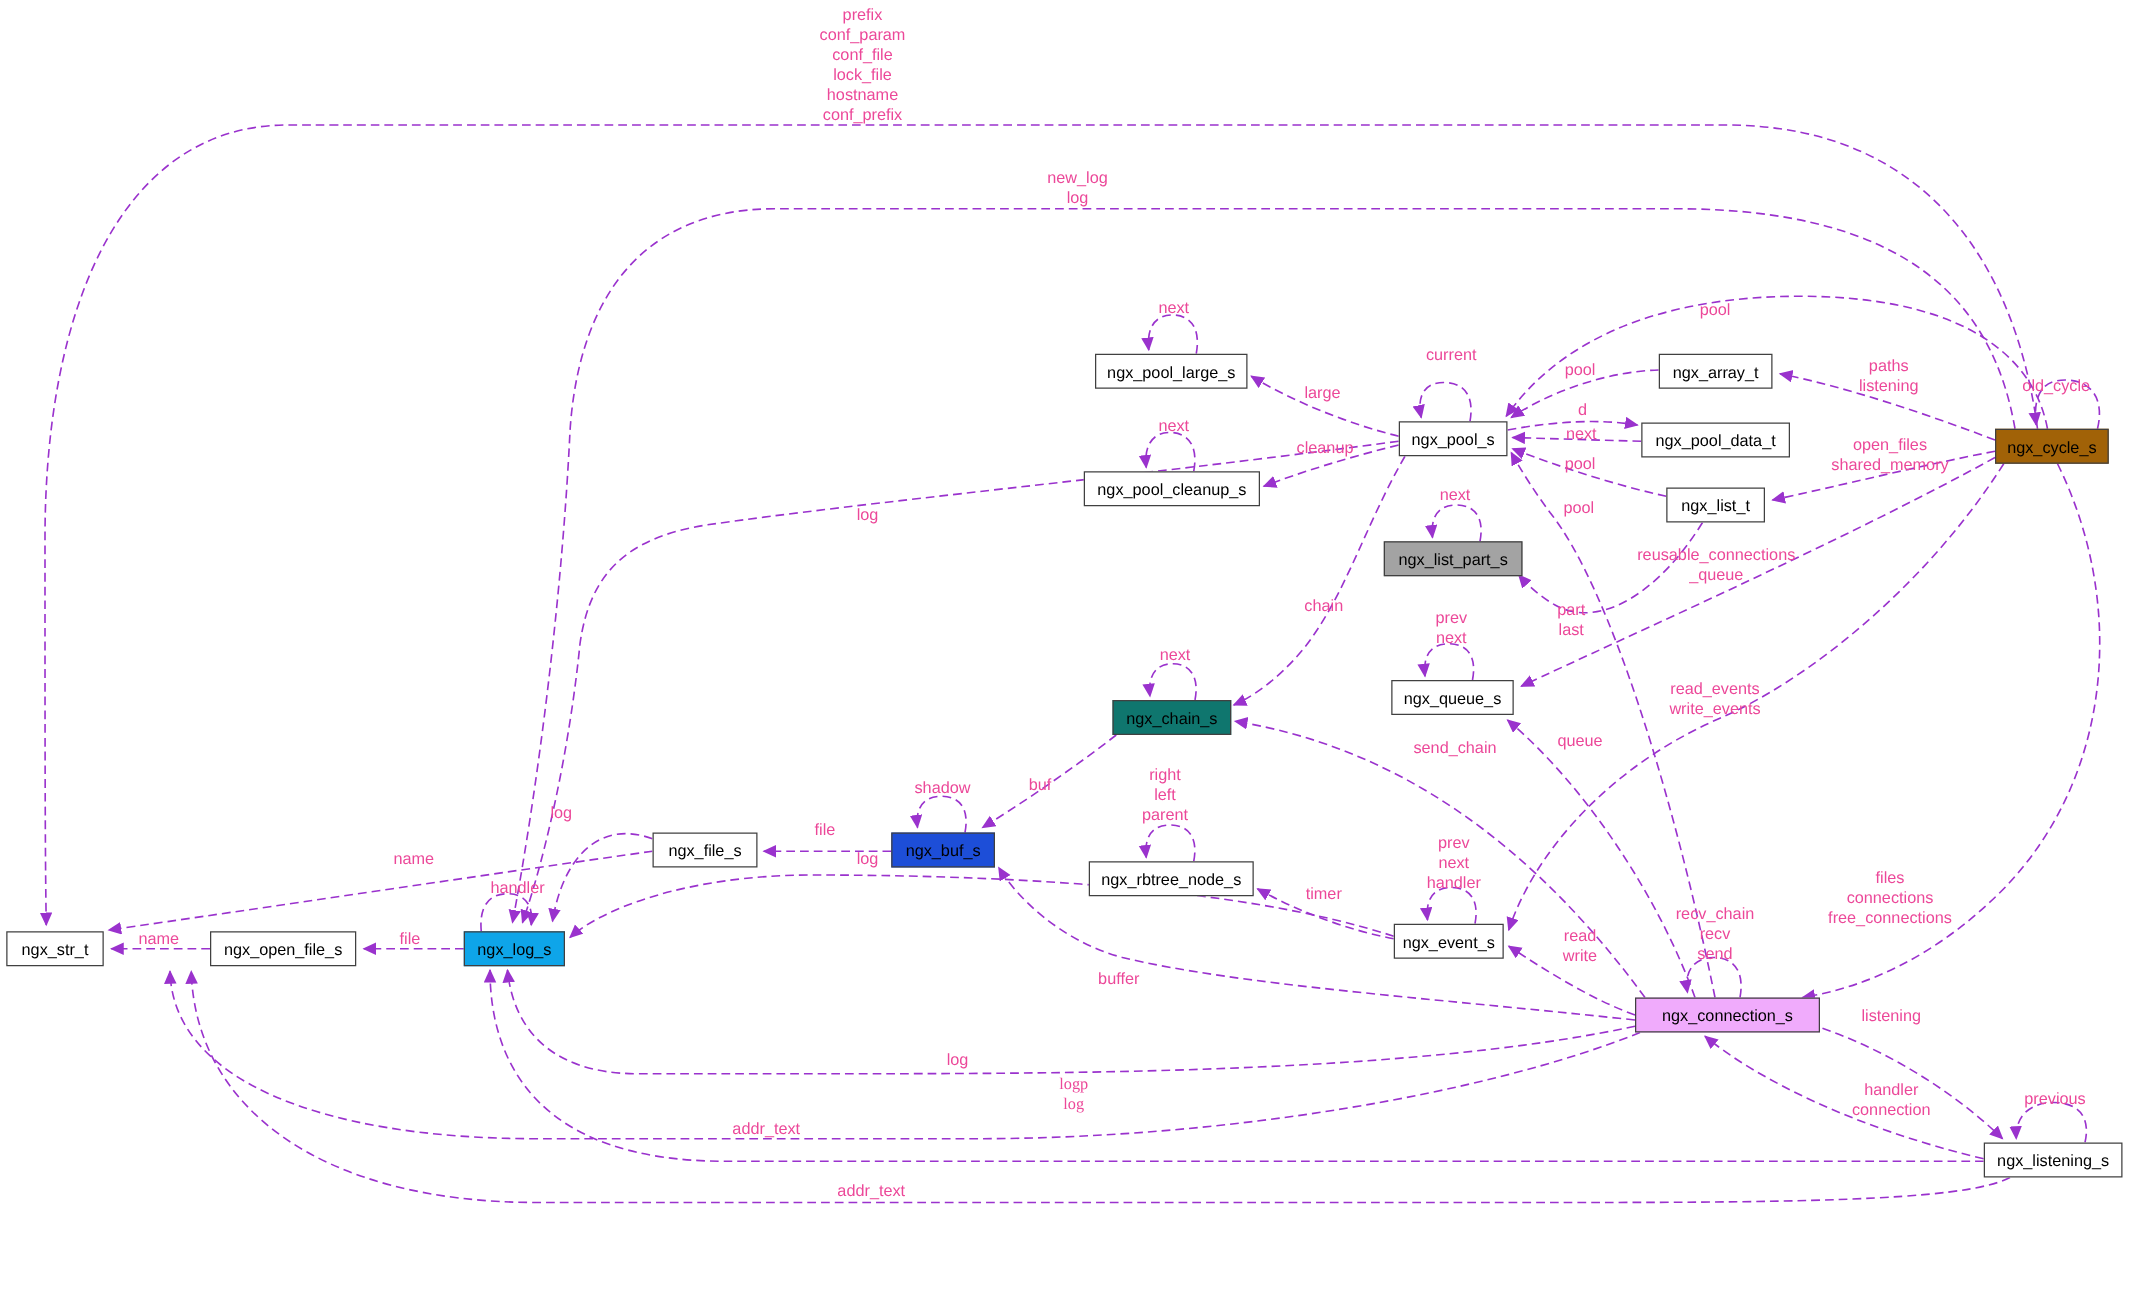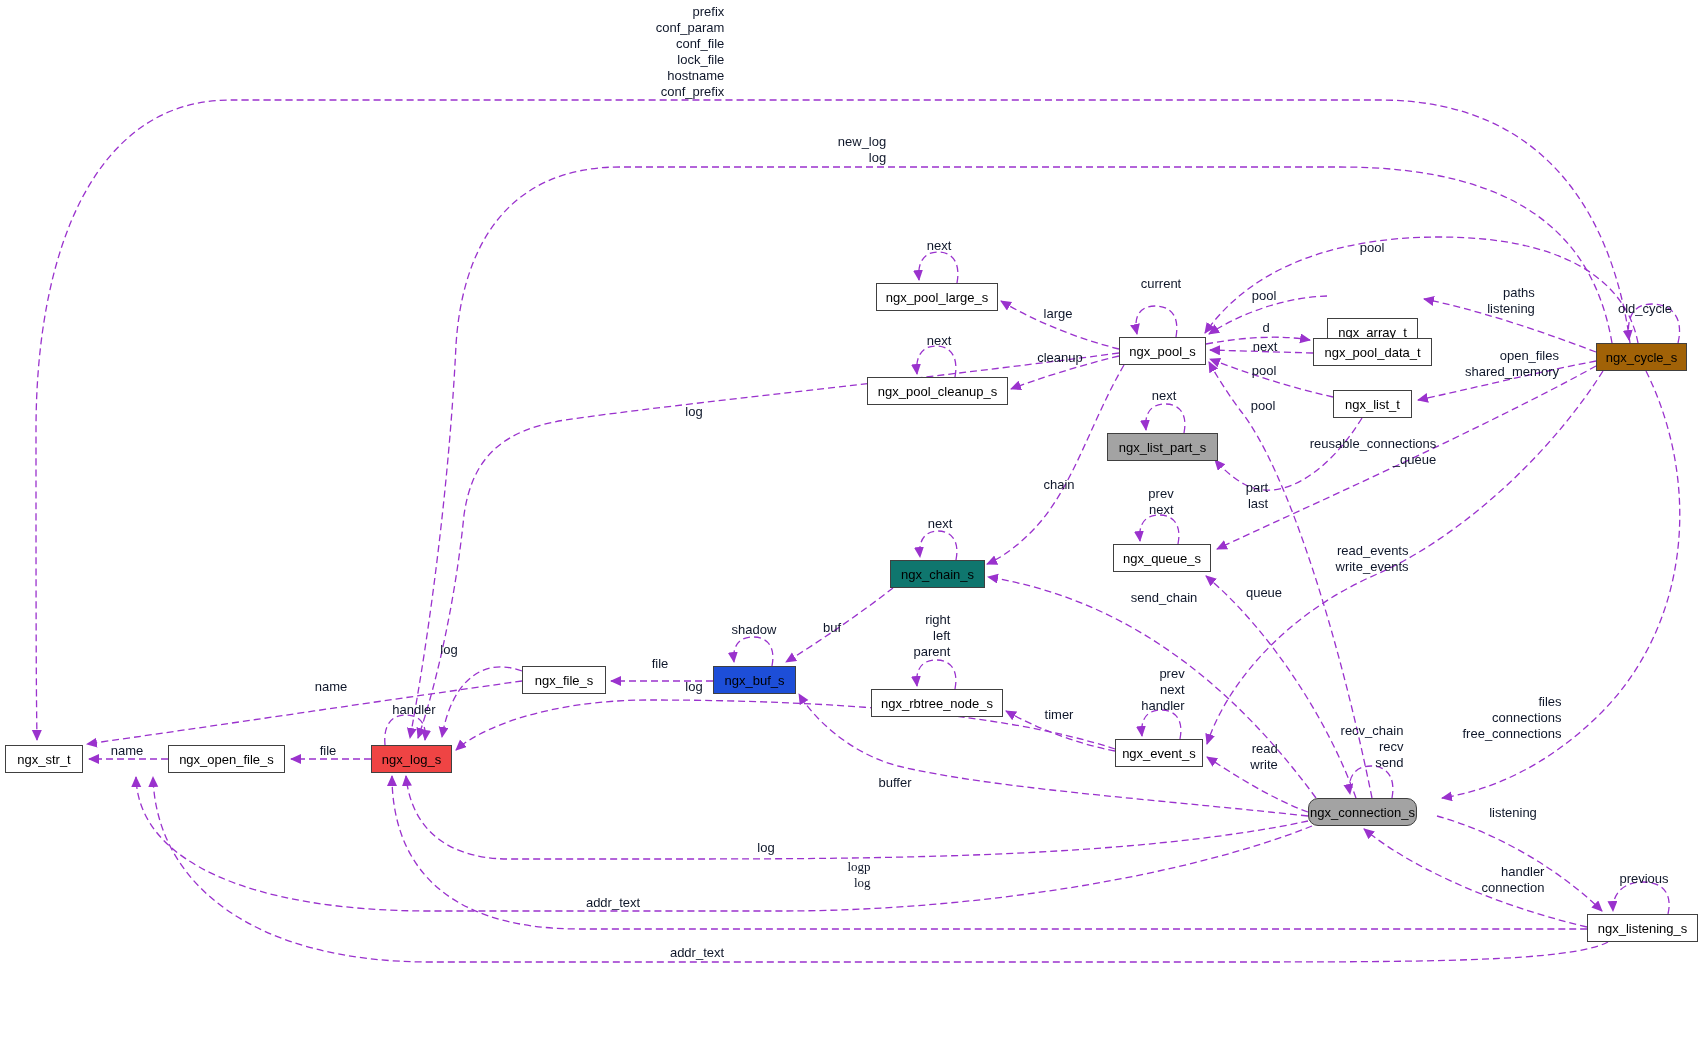--- a/index.html
+++ b/index.html
@@ -3,22 +3,22 @@
 <meta charset="utf-8">
 <style>
   html,body{margin:0;padding:0;background:#ffffff;}
   #canvas{position:relative;width:1704px;height:1051px;background:#ffffff;overflow:hidden;
           font-family:"Liberation Sans","DejaVu Sans",sans-serif;}
   #edges{position:absolute;left:0;top:0;width:1704px;height:1051px;}
   .node{position:absolute;box-sizing:border-box;background:#ffffff;border:1.6px solid #404040;
         color:#000;font-size:13px;text-align:center;display:flex;align-items:center;justify-content:center;
         white-space:nowrap;z-index:3;}
   .node.hl{background:#bfbfbf;}
-  .elabel{position:absolute;transform:translate(-50%,-50%);color:#0f172a;font-size:13px;line-height:16px;
-          text-align:right;white-space:pre-line;z-index:2;}
+  .elabel{position:absolute;transform:translate(-50%,-50%);color:#ec4899;font-size:13px;line-height:16px;
+          text-align:center;white-space:pre-line;z-index:2;}
 </style>
 </head>
 <body>
 
 <div id="canvas">
 
   <svg id="edges" xmlns="http://www.w3.org/2000/svg" viewBox="0 0 1704 1051">
     <defs>
       <marker id="arr" markerUnits="userSpaceOnUse" markerWidth="14" markerHeight="12" refX="10" refY="5" orient="auto">
         <path d="M0,0 L11,5 L0,10 z" fill="#9a32cd"></path>
@@ -72,35 +72,35 @@
       <path d="M713,681 L611,681"></path>
       <path d="M522,671 C478,655 450,688 442,737"></path>
       <path d="M772,666 C776,645 766,637 753,637 C740,637 732,645 734,662"></path>
       <path d="M893,588 C862,612 822,640 786,662"></path>
       <path d="M385,745 C383,723 393,715 406,715 C419,715 427,723 425,740"></path>
     </g>
   </svg>
 
 <div class="node" style="left: 5px; top: 745px; width: 78px; height: 28px; border-color: rgb(64, 64, 64); background: rgb(255, 255, 255);">ngx_str_t</div>
     <div class="node" style="left: 168px; top: 745px; width: 117px; height: 28px; border-color: rgb(64, 64, 64); background: rgb(255, 255, 255);">ngx_open_file_s</div>
-    <div class="node" style="left: 371px; top: 745px; width: 81px; height: 28px; border-color: rgb(64, 64, 64); background: #ef4444;">ngx_log_s</div>
+    <div class="node" style="left: 371px; top: 745px; width: 81px; height: 28px; border-color: rgb(64, 64, 64); background: #0ea5e9;">ngx_log_s</div>
     <div class="node" style="left: 522px; top: 666px; width: 84px; height: 28px; border-color: rgb(64, 64, 64); background: rgb(255, 255, 255);">ngx_file_s</div>
     <div class="node" style="left: 713px; top: 666px; width: 83px; height: 28px; border-color: rgb(64, 64, 64); background: #1d4ed8;">ngx_buf_s</div>
     <div class="node" style="left: 890px; top: 560px; width: 95px; height: 28px; border-color: rgb(64, 64, 64); background: #0f766e;">ngx_chain_s</div>
     <div class="node" style="left: 871px; top: 689px; width: 132px; height: 28px; border-color: rgb(64, 64, 64); background: rgb(255, 255, 255);">ngx_rbtree_node_s</div>
     <div class="node" style="left: 1115px; top: 739px; width: 88px; height: 28px; border-color: rgb(64, 64, 64); background: rgb(255, 255, 255);">ngx_event_s</div>
     <div class="node" style="left: 1113px; top: 544px; width: 98px; height: 28px; border-color: rgb(64, 64, 64); background: rgb(255, 255, 255);">ngx_queue_s</div>
     <div class="node" style="left: 1107px; top: 433px; width: 111px; height: 28px; border-color: rgb(64, 64, 64); background: #a3a3a3;">ngx_list_part_s</div>
     <div class="node" style="left: 1119px; top: 337px; width: 87px; height: 28px; border-color: rgb(64, 64, 64); background: rgb(255, 255, 255);">ngx_pool_s</div>
     <div class="node" style="left: 876px; top: 283px; width: 122px; height: 28px; border-color: rgb(64, 64, 64); background: rgb(255, 255, 255);">ngx_pool_large_s</div>
     <div class="node" style="left: 867px; top: 377px; width: 141px; height: 28px; border-color: rgb(64, 64, 64); background: rgb(255, 255, 255);">ngx_pool_cleanup_s</div>
-    <div class="node" style="left: 1327px; top: 283px; width: 91px; height: 28px; border-color: rgb(64, 64, 64); background: rgb(255, 255, 255); margin-top: 35px;">ngx_array_t</div>
+    <div class="node" style="left: 1327px; top: 283px; width: 91px; height: 28px; border-color: rgb(64, 64, 64); background: rgb(255, 255, 255);">ngx_array_t</div>
     <div class="node" style="left: 1313px; top: 338px; width: 119px; height: 28px; border-color: rgb(64, 64, 64); background: rgb(255, 255, 255);">ngx_pool_data_t</div>
     <div class="node" style="left: 1333px; top: 390px; width: 79px; height: 28px; border-color: rgb(64, 64, 64); background: rgb(255, 255, 255);">ngx_list_t</div>
-    <div class="node" style="left: 1308px; top: 798px; width: 109px; height: 28px; border-color: rgb(64, 64, 64); background: #a3a3a3; border-radius: 10px;">ngx_connection_s</div>
+    <div class="node" style="left: 1308px; top: 798px; width: 148px; height: 28px; border-color: rgb(64, 64, 64); background: #f0abfc;">ngx_connection_s</div>
     <div class="node" style="left: 1587px; top: 914px; width: 111px; height: 28px; border-color: rgb(64, 64, 64); background: rgb(255, 255, 255);">ngx_listening_s</div>
     <div class="node hl" style="left: 1596px; top: 343px; width: 91px; height: 28px; border-color: rgb(64, 64, 64); background: #a16207;">ngx_cycle_s</div>
     <div class="elabel" style="left: 690px; top: 52px;">prefix
 conf_param
 conf_file
 lock_file
 hostname
 conf_prefix</div>
     <div class="elabel" style="left: 862px; top: 150px;">new_log
 log</div>

